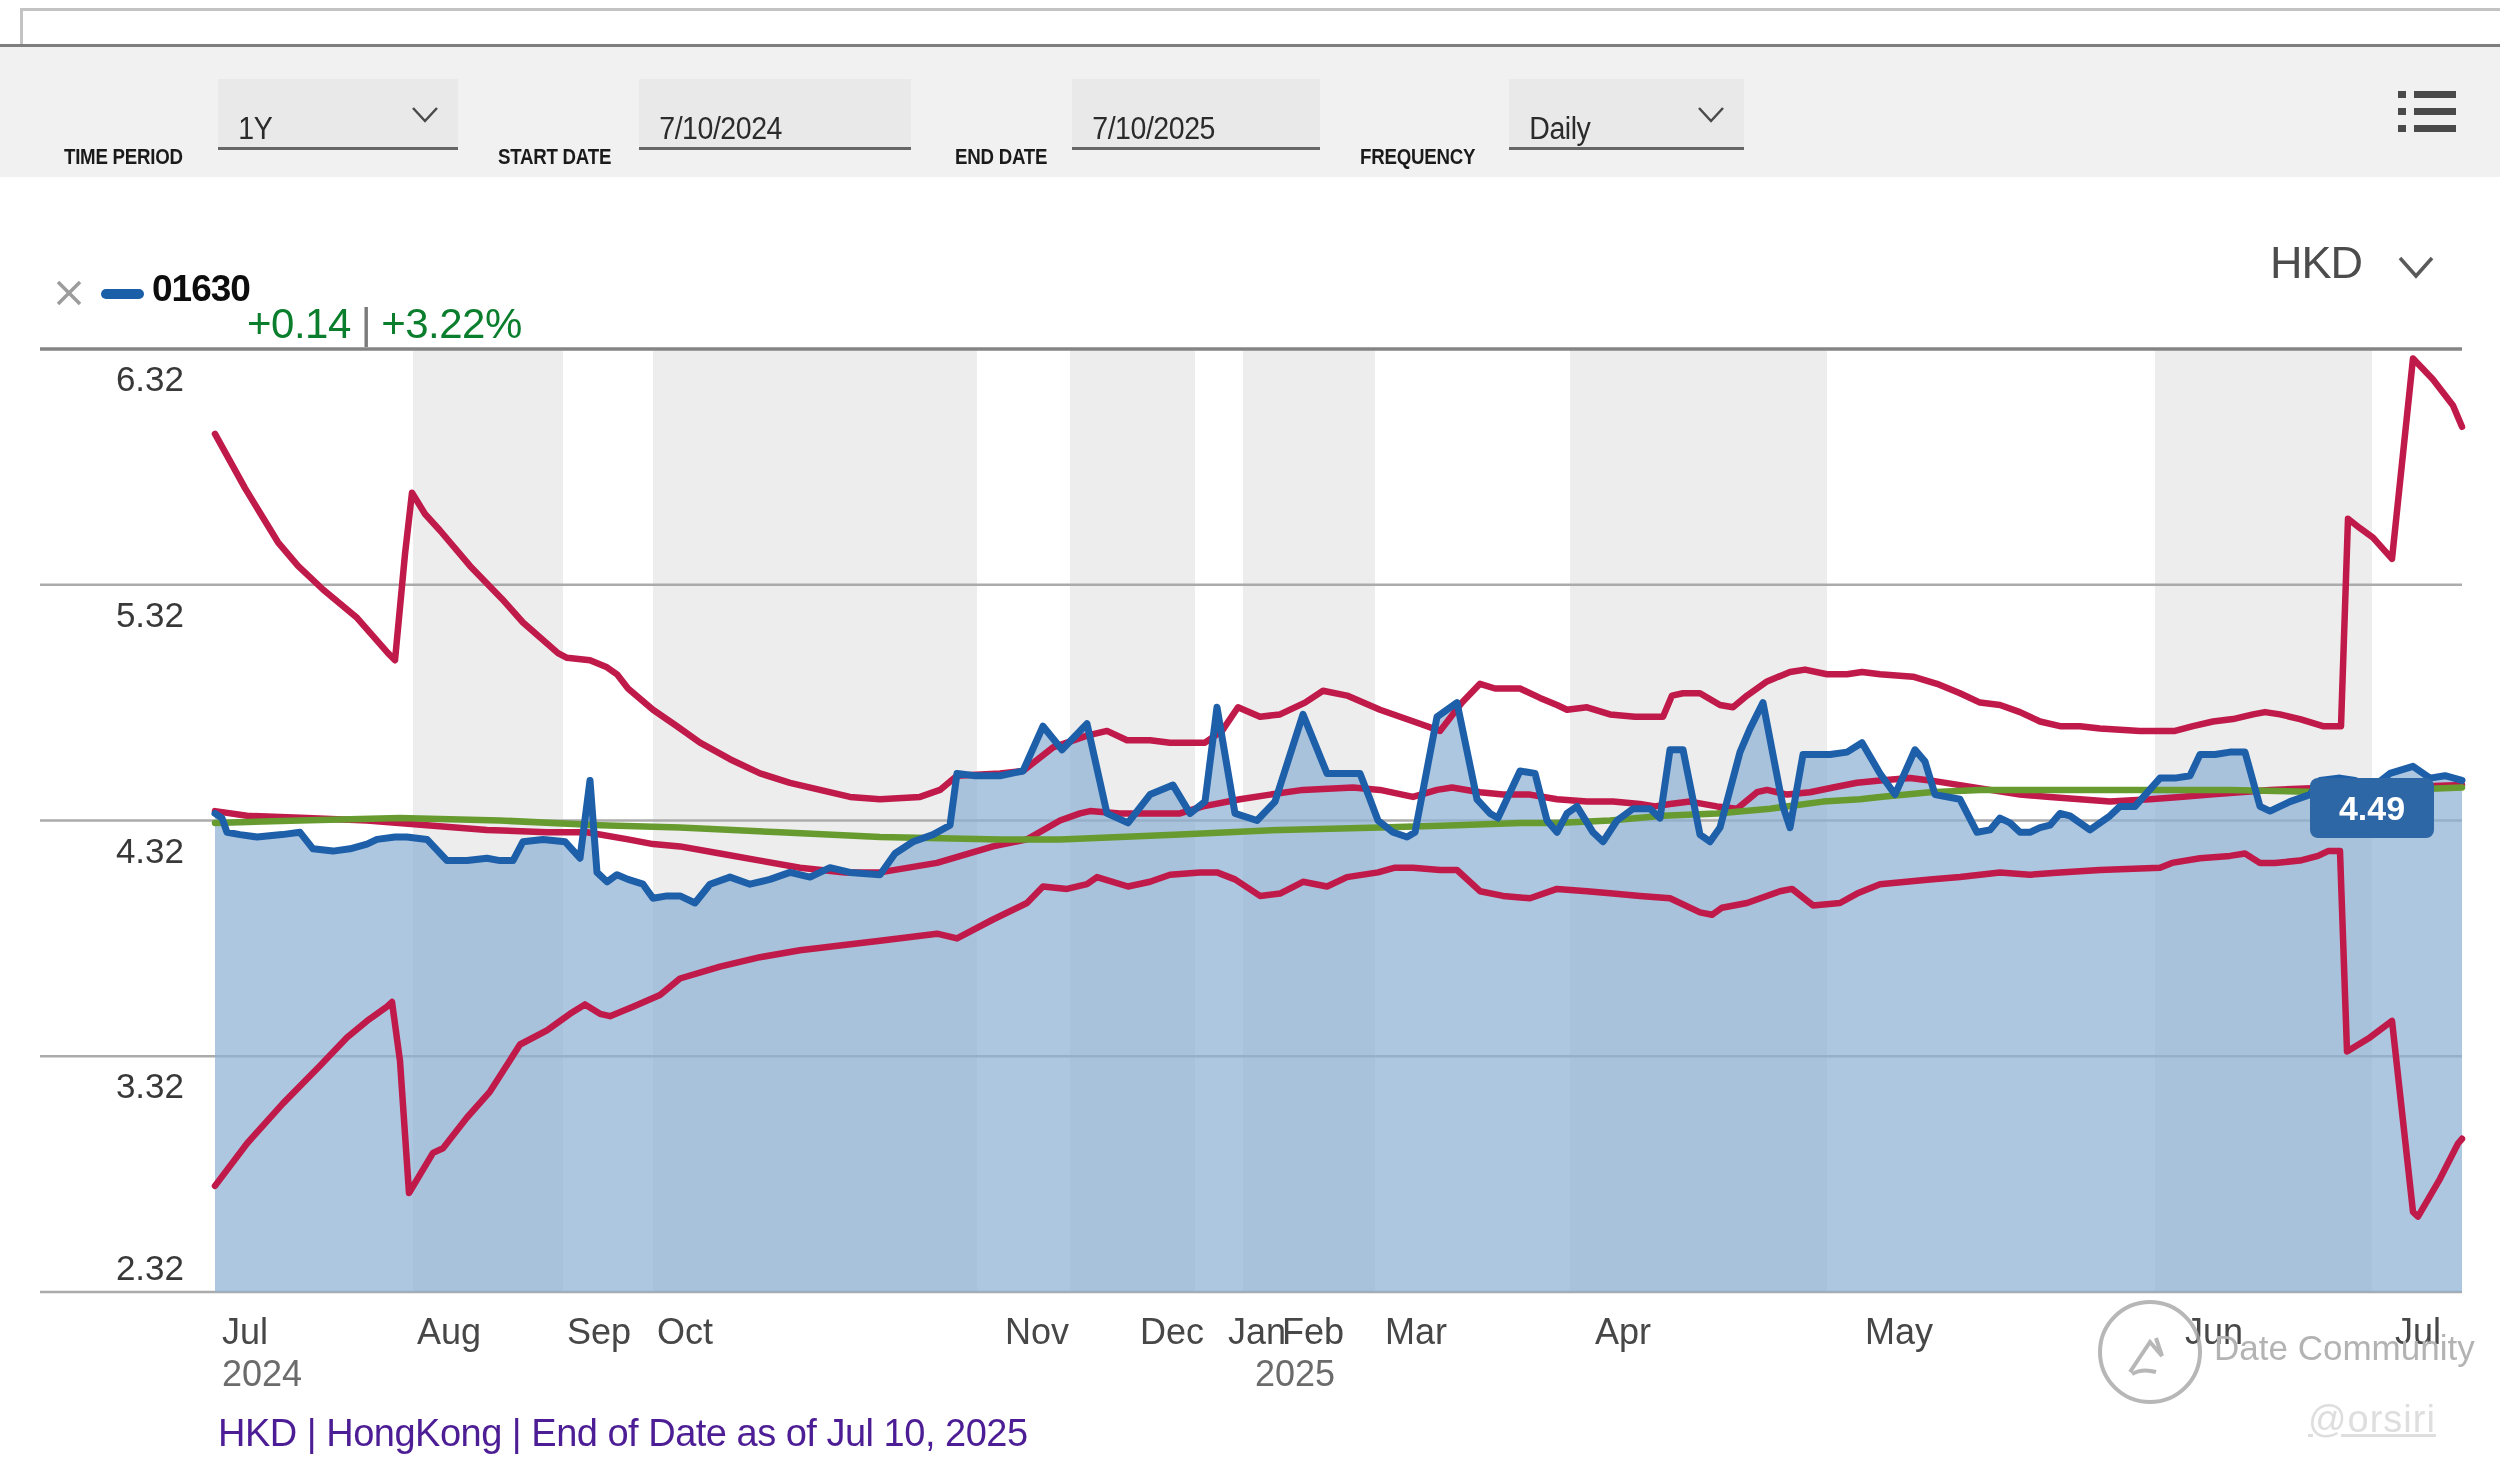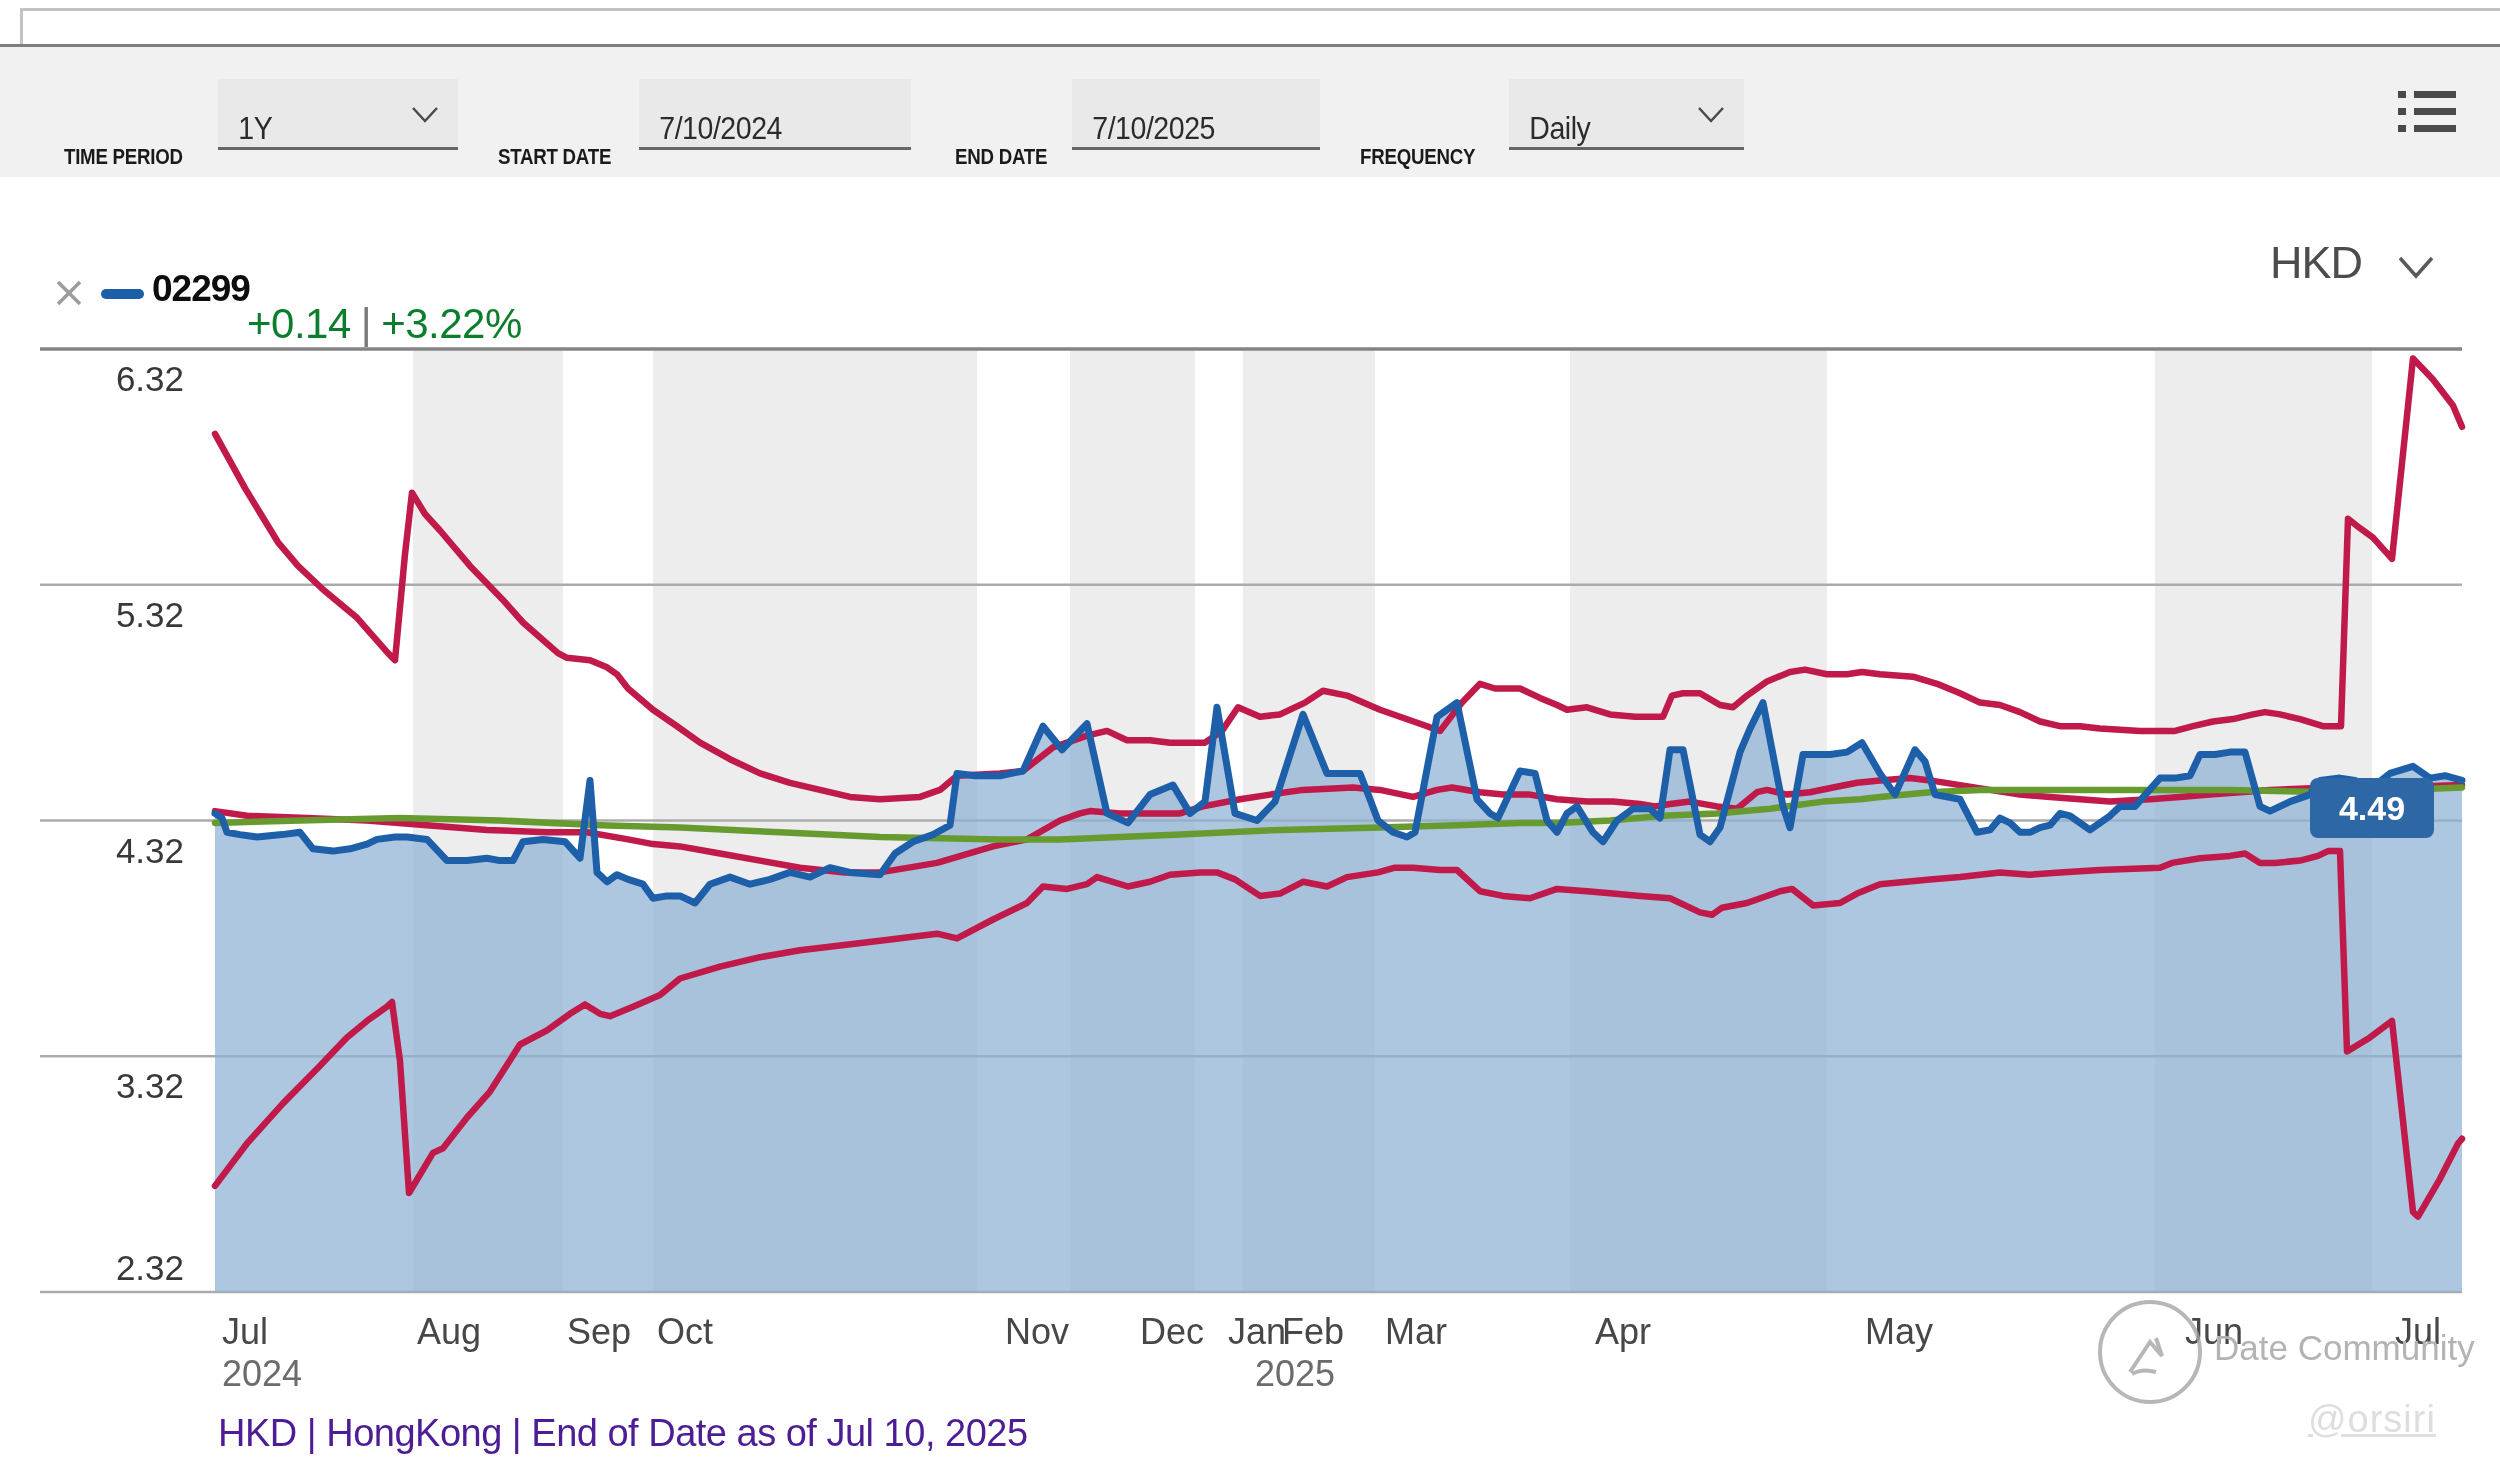--- a/index.html
+++ b/index.html
@@ -77,21 +77,21 @@
         <div class="bar"></div>
       </div>
   </div>
 </div>
 
 <svg class="abs legend-close" viewBox="0 0 34 34">
   <line x1="6" y1="6" x2="28" y2="28" stroke="#9c9c9c" stroke-width="3.5"></line>
   <line x1="28" y1="6" x2="6" y2="28" stroke="#9c9c9c" stroke-width="3.5"></line>
 </svg>
 <div class="abs legend-swatch"></div>
-<div class="abs legend-ticker">02299</div>
+<div class="abs legend-ticker">01630</div>
 <div class="abs legend-change"><span>+0.14</span><span class="sep">|</span><span>+3.22%</span></div>
 <div class="abs currency">
   <span class="cur">HKD</span>
   <svg width="40" height="28" viewBox="0 0 40 28">
       <polyline points="4,4 20,22 36,4" fill="none" stroke="#5a5a5a" stroke-width="3.5"></polyline>
     </svg>
 </div>
 
 <svg id="chart" class="abs" width="2500" height="1080" viewBox="0 330 2500 1080">
     <rect x="413" y="349" width="150" height="943" fill="#ededed"></rect>

